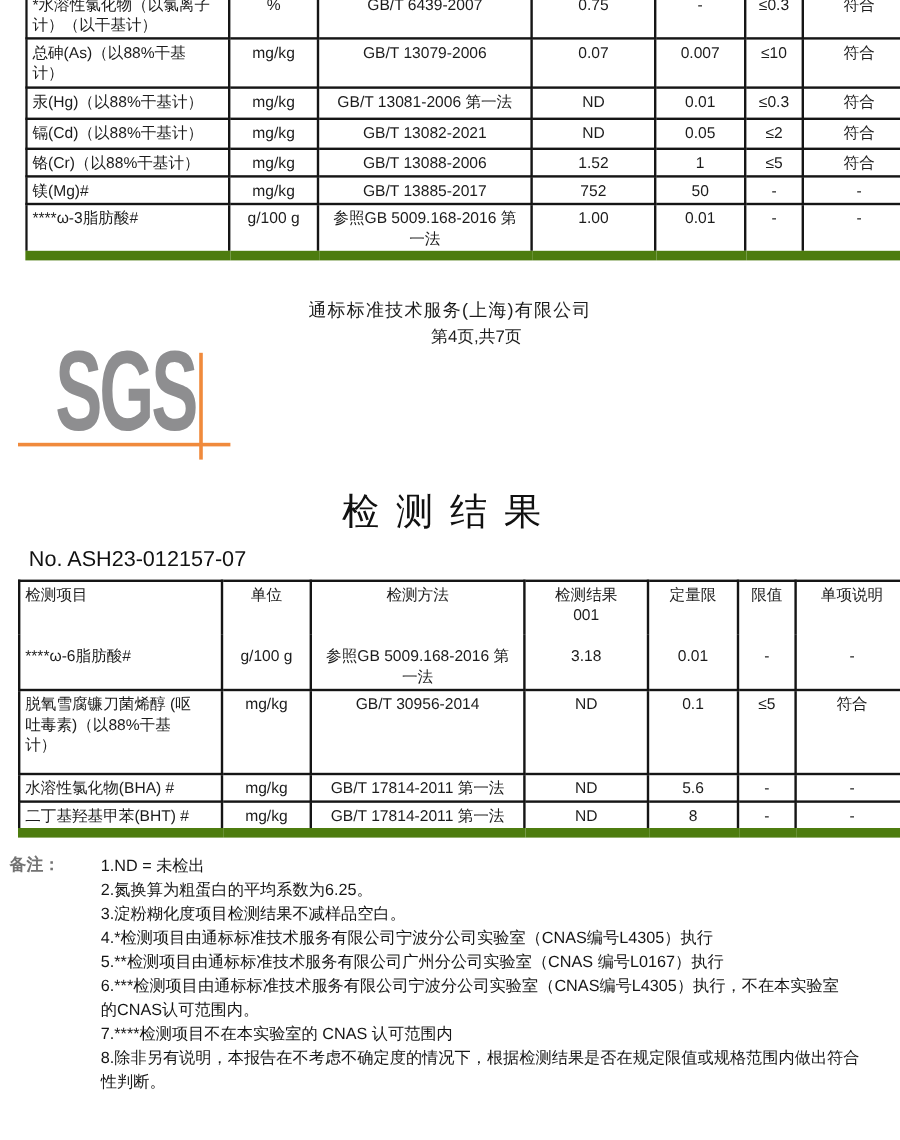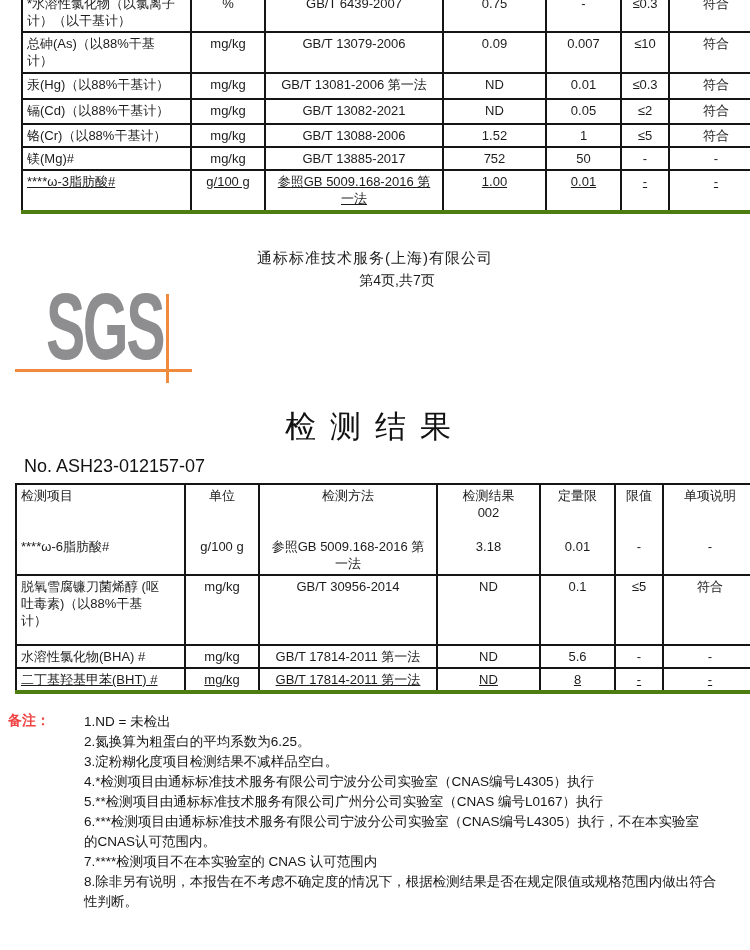--- a/index.html
+++ b/index.html
@@ -15,21 +15,21 @@
     border-collapse:collapse; table-layout:fixed; width:741px;
     font-size:13px; color:#1c1c1c;
   }
   .doc-table td, .doc-table th {
     border:2px solid #151515; padding:2px 4px; vertical-align:top;
     font-weight:normal; line-height:17px; overflow:hidden;
   }
   .c-item  { text-align:left;  white-space:pre-line; }
   .c-mid   { text-align:center; }
   .c-meth  { text-align:center; white-space:pre-line; }
-  .t-bottom td { border-bottom:4px solid #4d7c0f;text-decoration:underline; }
+  .t-bottom td { border-bottom:8px solid #4d7c0f; }
 
   #t1-wrap {
     position:absolute; left:5px; top:0; width:745px; height:236px; overflow:hidden;margin-left:16px;
   }
   #t1-wrap table { margin-top:-9px; }
 
   #t2-wrap { position:absolute; left:15px; top:483px; width:605px; }
   .no-bottom td { border-bottom:none; }
   .no-top td    { border-top:none; }
   .pad8 td      { padding-top:9px; }
@@ -59,21 +59,21 @@
     font-family:"Liberation Serif","DejaVu Serif",serif;
     font-size:31px; letter-spacing:14px; color:#111;
   }
   #report-no {
     position:absolute; left:24px; top:456px; font-size:18px; color:#111;
   }
 
   
   #notes-label {
     position:absolute; left:8px; top:712px; width:70px;
-    font-size:14px; font-weight:bold; color:#ef4444;
+    font-size:14px; font-weight:bold; color:#737373;
   }
   #notes { position:absolute; left:84px; top:712px; width:648px; }
   #notes .note {
     font-size:13.5px; line-height:20px; white-space:pre-line; color:#161616;
   }
 </style>
 </head>
 <body>
 
 <div id="page">
@@ -98,21 +98,21 @@
           <td class="c-mid">0.75</td>
           <td class="c-mid">-</td>
           <td class="c-mid">≤0.3</td>
           <td class="c-mid">符合</td>
         </tr>
         <tr style="height:41px">
           <td class="c-item">总砷(As)（以88%干基
 计）</td>
           <td class="c-mid">mg/kg</td>
           <td class="c-meth">GB/T 13079-2006</td>
-          <td class="c-mid">0.09</td>
+          <td class="c-mid">0.07</td>
           <td class="c-mid">0.007</td>
           <td class="c-mid">≤10</td>
           <td class="c-mid">符合</td>
         </tr>
         <tr style="height:26px">
           <td class="c-item">汞(Hg)（以88%干基计）</td>
           <td class="c-mid">mg/kg</td>
           <td class="c-meth">GB/T 13081-2006 第一法</td>
           <td class="c-mid">ND</td>
           <td class="c-mid">0.01</td>
@@ -185,21 +185,21 @@
           <col style="width:48px">
           <col style="width:94px">
       </colgroup>
       <tbody>
         <tr class="hdr-row no-bottom" style="height:45px">
           <td class="c-item">检测项目</td>
           <td class="c-mid">单位</td>
           <td class="c-mid">检测方法</td>
           <td class="c-mid">
             <div>检测结果</div>
-            <div>002</div>
+            <div>001</div>
           </td>
           <td class="c-mid">定量限</td>
           <td class="c-mid">限值</td>
           <td class="c-mid">单项说明</td>
         </tr>
         <tr class="no-top pad8" style="height:44px">
           <td class="c-item">****ω-6脂肪酸#</td>
           <td class="c-mid">g/100 g</td>
           <td class="c-meth">参照GB 5009.168-2016 第
 一法</td>

